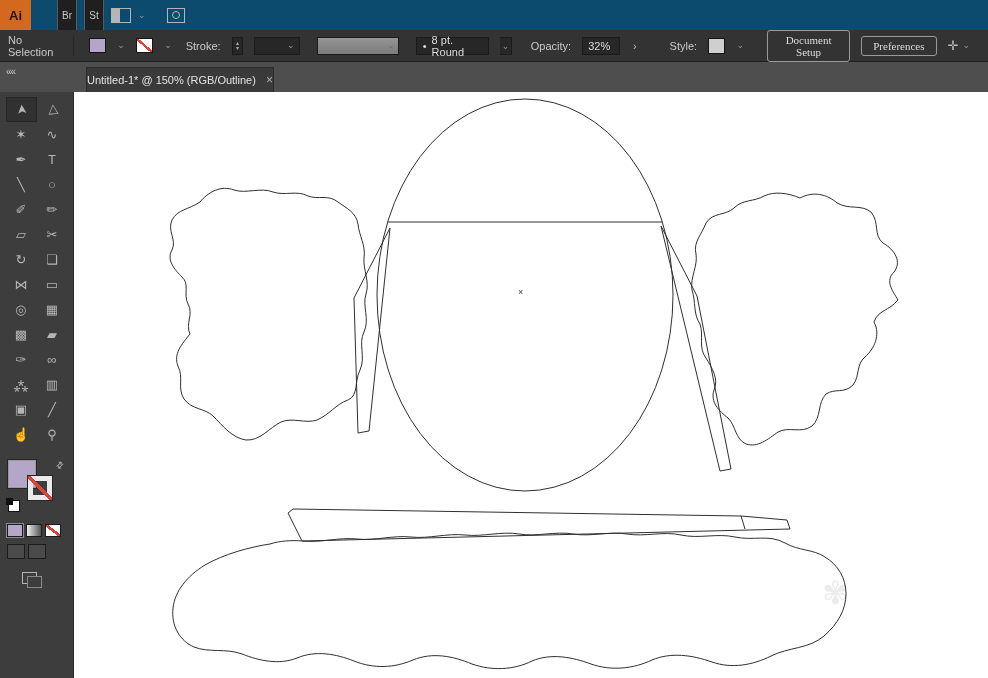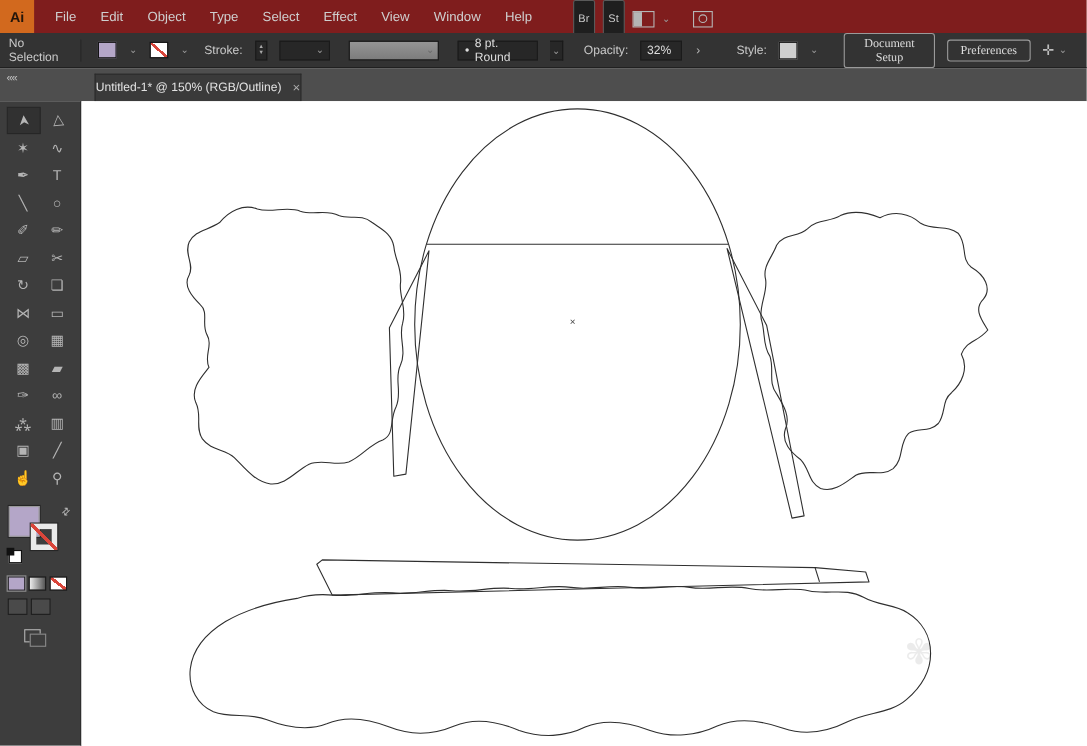--- a/index.html
+++ b/index.html
@@ -2,22 +2,22 @@
 <html><head>
 <meta charset="utf-8">
 <style>
   html,body{margin:0;padding:0;}
   body{
     width:988px;height:678px;position:relative;overflow:hidden;
     background:#ffffff;font-family:"Liberation Sans",sans-serif;
     -webkit-font-smoothing:antialiased;
   }
   
-  .menubar{position:absolute;top:0;left:0;right:0;height:30px;background:#7f1d1d;
-    display:flex;align-items:flex-start;color:#cfcfcf;font-size:12px;}
+  .menubar{position:absolute;top:0;left:0;right:0;height:30px;background:#0c4a6e;
+    display:flex;align-items:center;color:#cfcfcf;font-size:12px;}
   .ai-logo{width:31px;height:30px;background:#d2691e;color:#23150a;font-weight:bold;
     font-size:13px;display:flex;align-items:center;justify-content:center;}
   .menu-items{display:flex;align-items:center;margin-left:8px;}
   .menu-item{padding:0 11px;line-height:30px;cursor:default;}
   .mb-right{display:flex;align-items:center;gap:7px;margin-left:26px;}
   .mini-btn{min-width:20px;height:19px;background:#1f1f1f;border:1px solid #5a5a5a;
     border-radius:2px;color:#c8c8c8;font-size:10px;display:flex;align-items:center;
     justify-content:center;padding:16px 3px;box-sizing:border-box;}
   .panel-icon{width:18px;height:13px;border:1px solid #b5b5b5;
     background:linear-gradient(to right,#b5b5b5 42%,transparent 42%);}
@@ -93,31 +93,20 @@
   
   .canvas{position:absolute;left:74px;top:92px;right:0;bottom:0;background:#ffffff;}
   .art{position:absolute;left:0;top:0;}
   .center-mark{position:absolute;left:444px;top:195px;font-size:9px;color:#444444;}
 </style>
 </head>
 <body>
 
 <div class="menubar" data-name="menu-bar">
   <div class="ai-logo" data-name="app-logo">Ai</div>
-  <div class="menu-items" data-name="menu-items">
-      <span class="menu-item" data-name="menu-file">File</span>
-      <span class="menu-item" data-name="menu-edit">Edit</span>
-      <span class="menu-item" data-name="menu-object">Object</span>
-      <span class="menu-item" data-name="menu-type">Type</span>
-      <span class="menu-item" data-name="menu-select">Select</span>
-      <span class="menu-item" data-name="menu-effect">Effect</span>
-      <span class="menu-item" data-name="menu-view">View</span>
-      <span class="menu-item" data-name="menu-window">Window</span>
-      <span class="menu-item" data-name="menu-help">Help</span>
-    </div>
   <div class="mb-right" data-name="menu-bar-right">
     <div class="mini-btn" data-name="bridge-button">Br</div>
     <div class="mini-btn" data-name="stock-button">St</div>
     <div class="panel-icon" data-name="arrange-documents-icon"></div>
     <span class="chev" data-name="chevron-down-icon">⌄</span>
     <div class="screen-icon" data-name="screen-mode-icon" style="margin-left:14px;"></div>
   </div>
 </div>
 
 <div class="controlbar" data-name="control-bar">

